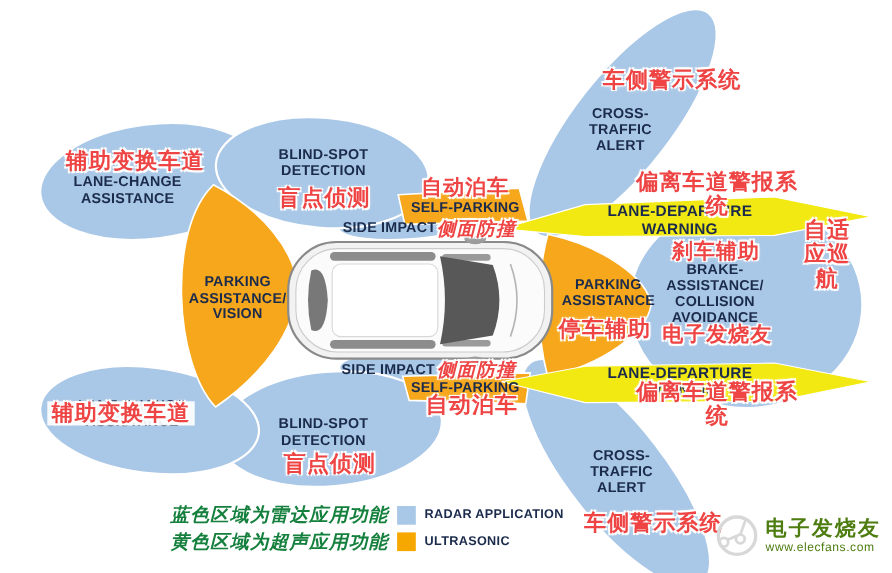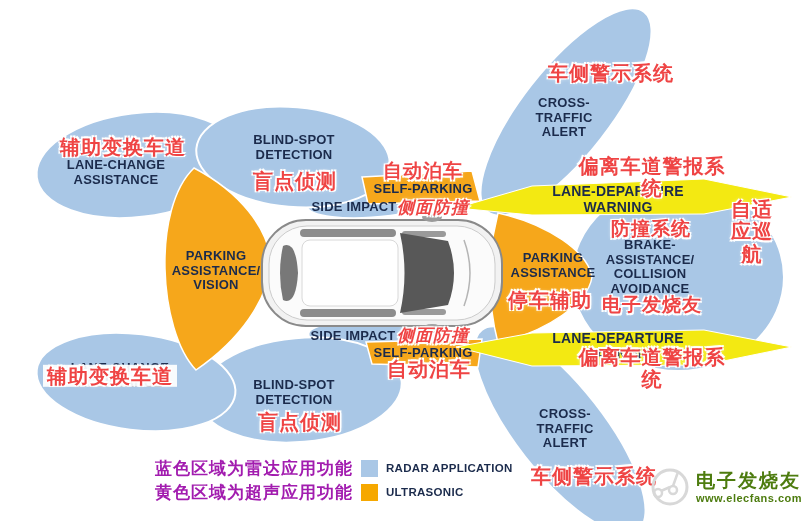--- a/index.html
+++ b/index.html
@@ -17,31 +17,31 @@
   .cn{
     color:#ef4444;font-size:20px;letter-spacing:1px;
     text-shadow:-1.5px -1.5px 0 #fff,1.5px -1.5px 0 #fff,-1.5px 1.5px 0 #fff,1.5px 1.5px 0 #fff,0 0 4px #fff;
   }
   .cn.s19{font-size:19px;}
   .cn.s17{font-size:17px;font-style:italic;}
   .cn.boxed{background:rgba(255,255,255,0.92);padding:0 4px;}
   .legend-row{
     position:absolute;display:flex;align-items:center;gap:8px;height:20px;
   }
-  .legend-cn{color:#a21caf;font-weight:bold;font-size:17px;letter-spacing:1px;
-    text-shadow:-1px -1px 0 #fff,1px -1px 0 #fff,-1px 1px 0 #fff,1px 1px 0 #fff;}
+  .legend-cn{color:#15803d;font-weight:bold;font-size:17px;letter-spacing:1px;
+    text-shadow:-1px -1px 0 #fff,1px -1px 0 #fff,-1px 1px 0 #fff,1px 1px 0 #fff;font-style:italic;}
   .legend-swatch{width:17px;height:17px;display:inline-block;}
   .legend-en{color:#1b2b4c;font-weight:bold;font-size:11.5px;letter-spacing:0.3px;}
   .watermark{
     position:absolute;left:648px;top:466px;display:flex;align-items:center;gap:6px;
     color:#4d7c0f;
   }
   .wm-text{display:flex;flex-direction:column;line-height:1.15;}
   .wm-brand{font-size:19px;font-weight:bold;letter-spacing:2px;}
-  .wm-url{font-size:11px;font-weight:bold;letter-spacing:0.5px;}
+  .wm-url{font-size:11px;font-weight:normal;letter-spacing:0.5px;}
 </style>
 </head>
 <body>
 
 <div class="stage">
 
   <svg class="shapes" width="811" height="521" viewBox="0 0 811 521">
 
     <g fill="#a9c7e6" stroke="#ffffff" stroke-width="2">
       <ellipse cx="138" cy="165" rx="102" ry="52" transform="rotate(-7 138 165)"></ellipse>
@@ -112,21 +112,21 @@
   <div class="lbl en" style="left:565px;top:429px;">CROSS-
 TRAFFIC
 ALERT</div>
 
   <div class="lbl cn" style="left:611px;top:73px;">车侧警示系统</div>
   <div class="lbl cn" style="left:123px;top:147px;">辅助变换车道</div>
   <div class="lbl cn" style="left:295px;top:181px;">盲点侦测</div>
   <div class="lbl cn s19" style="left:423px;top:171px;">自动泊车</div>
   <div class="lbl cn s17" style="left:433px;top:208px;">侧面防撞</div>
   <div class="lbl cn" style="left:652px;top:177px;">偏离车道警报系统</div>
-  <div class="lbl cn s19" style="left:651px;top:229px;">防撞系统</div>
+  <div class="lbl cn s19" style="left:651px;top:229px;">刹车辅助</div>
   <div class="lbl cn" style="left:752px;top:232px;">自适应巡航</div>
   <div class="lbl cn" style="left:550px;top:300px;">停车辅助</div>
   <div class="lbl cn s19" style="left:652px;top:305px;">电子发烧友</div>
   <div class="lbl cn s17" style="left:433px;top:336px;">侧面防撞</div>
   <div class="lbl cn" style="left:429px;top:369px;">自动泊车</div>
   <div class="lbl cn" style="left:652px;top:368px;">偏离车道警报系统</div>
   <div class="lbl cn boxed" style="left:110px;top:376px;">辅助变换车道</div>
   <div class="lbl cn" style="left:300px;top:422px;">盲点侦测</div>
   <div class="lbl cn" style="left:594px;top:476px;">车侧警示系统</div>
 

